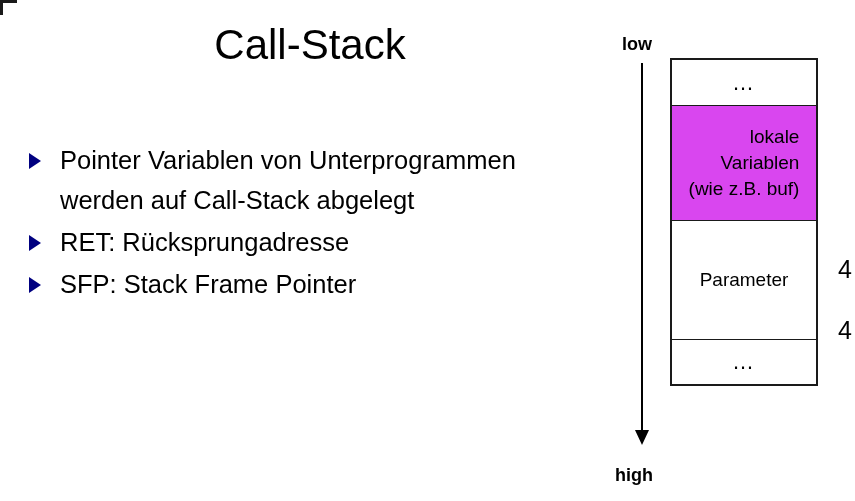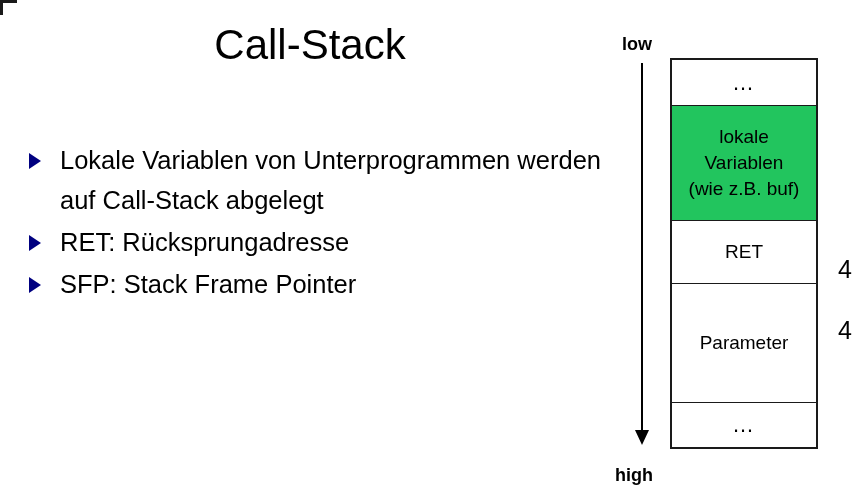--- a/index.html
+++ b/index.html
@@ -89,21 +89,21 @@
     border-bottom: 1px solid #1a1a1a;
     display: flex;
     align-items: center;
     justify-content: center;
     text-align: center;
     font-size: 19px;
     line-height: 26px;
     background: #ffffff;
   }
   .stack-cell:last-child { border-bottom: none; }
-  .stack-cell.shaded { background: #22c55e; }
+  .stack-cell.shaded { background: #d946ef; text-align: right; }
   .stack-cell .cell-label { display: block; }
   .ellipsis-cell { letter-spacing: 2px; font-size: 22px; }
 
   
   .cell-top     { height: 46px; }
   .cell-locals  { height: 115px; }
   .cell-sfp     { height: 63px; }
   .cell-ret     { height: 63px; }
   .cell-param   { height: 119px; }
   .cell-bottom  { height: 44px; }
@@ -151,21 +151,21 @@
 <body>
 
 <div class="crop-mark"></div>
 
 <div class="slide-title">Call-Stack</div>
 
 <div class="bullet-list">
 
   <div class="bullet-item">
     <span class="bullet-marker"></span>
-    <span class="bullet-text">Lokale Variablen von Unterprogrammen werden auf Call-Stack abgelegt</span>
+    <span class="bullet-text">Pointer Variablen von Unterprogrammen werden auf Call-Stack abgelegt</span>
   </div>
 
 
   <div class="bullet-item">
     <span class="bullet-marker"></span>
     <span class="bullet-text">RET: Rücksprungadresse</span>
   </div>
 
   <div class="bullet-item">
     <span class="bullet-marker"></span>
@@ -189,23 +189,20 @@
 
     <div class="stack-cell cell-locals shaded">
       <span class="cell-label">
         <span>lokale</span><br>
         <span>Variablen</span><br>
         <span>(wie z.B. buf)</span>
       </span>
     </div>
 
 
-    <div class="stack-cell cell-ret">
-      <span class="cell-label">RET</span>
-    </div>
 
     <div class="stack-cell cell-param">
       <span class="cell-label">Parameter</span>
     </div>
 
     <div class="stack-cell cell-bottom">
       <span class="cell-label ellipsis-cell">…</span>
     </div>
   </div>
 

